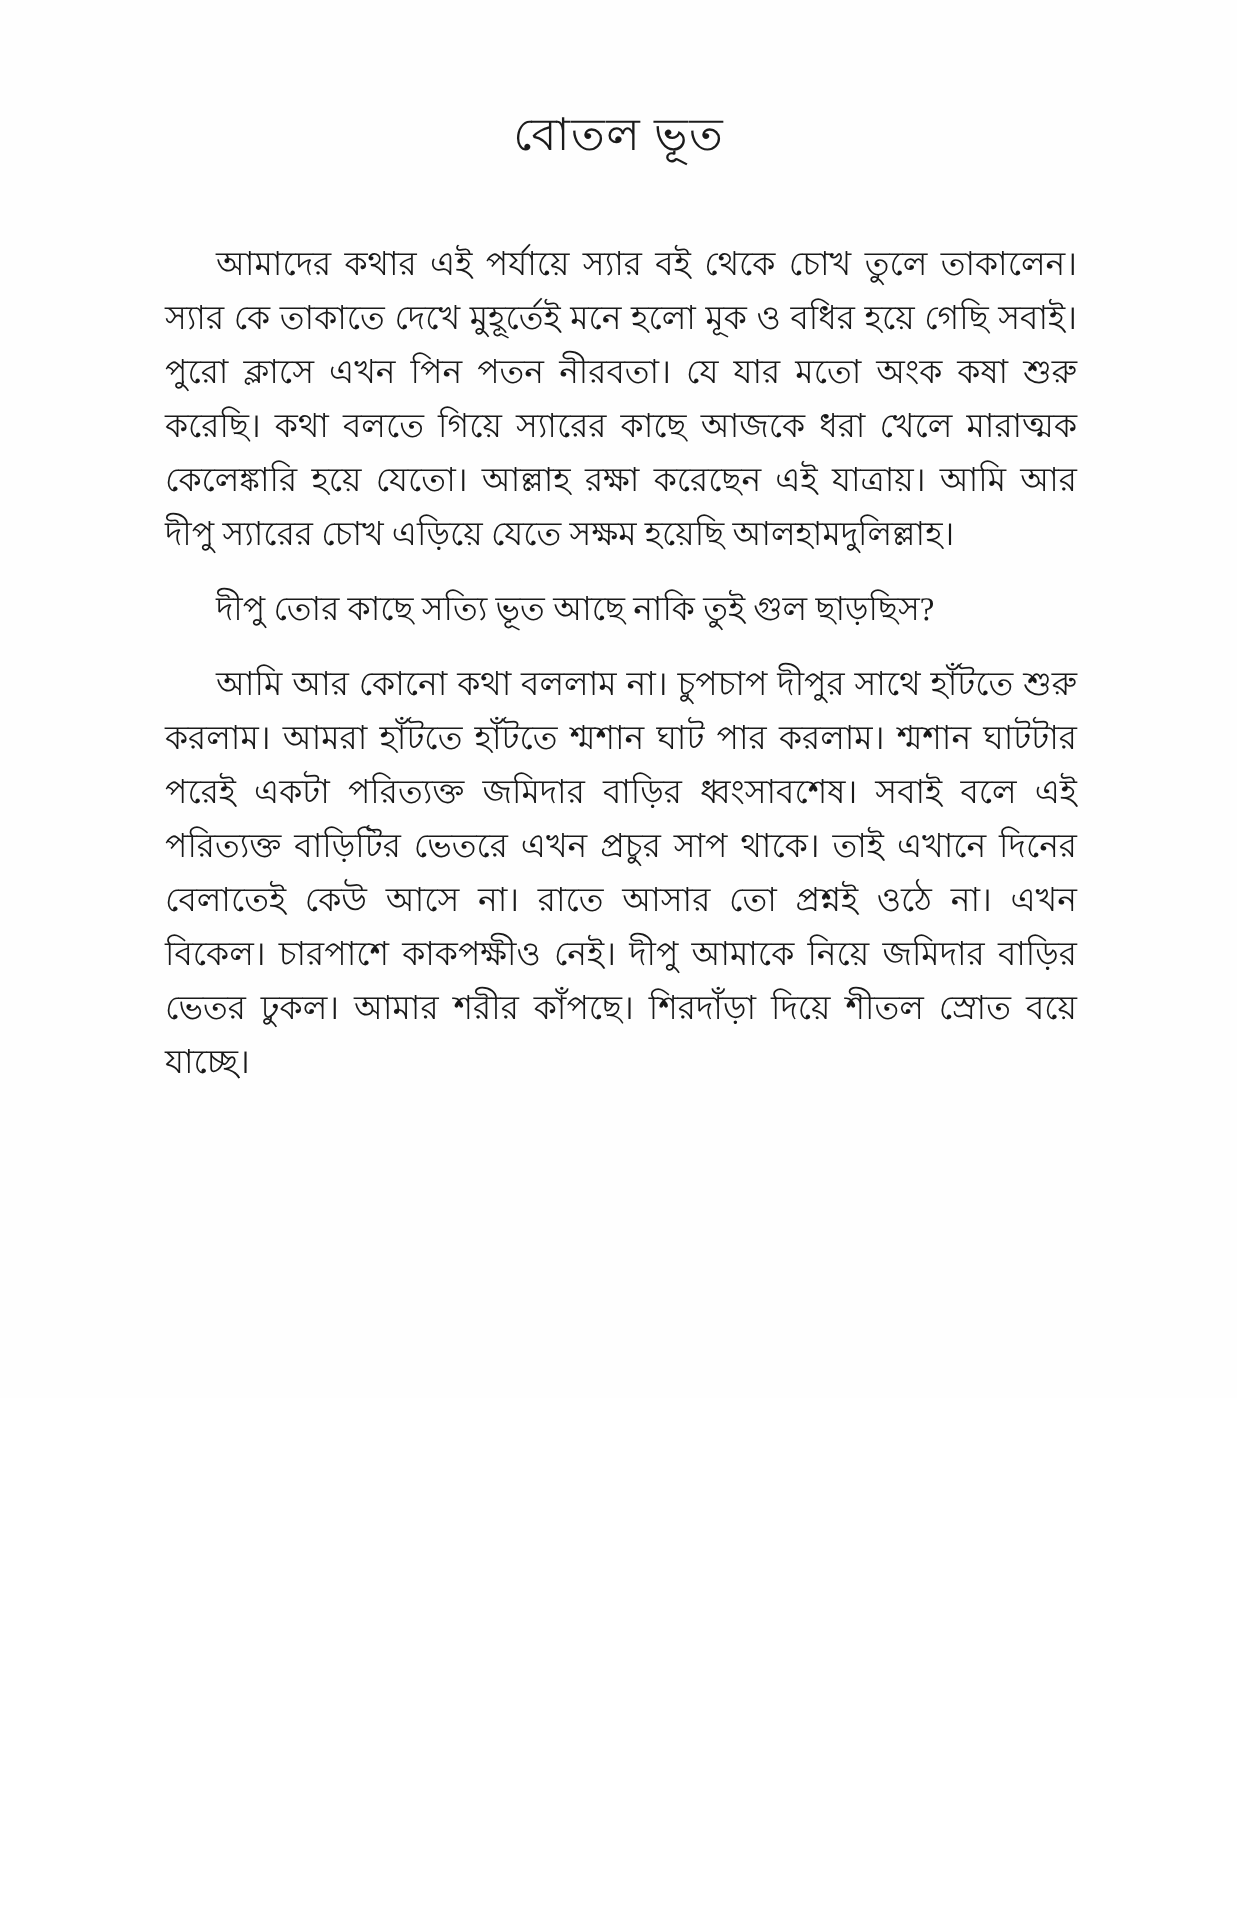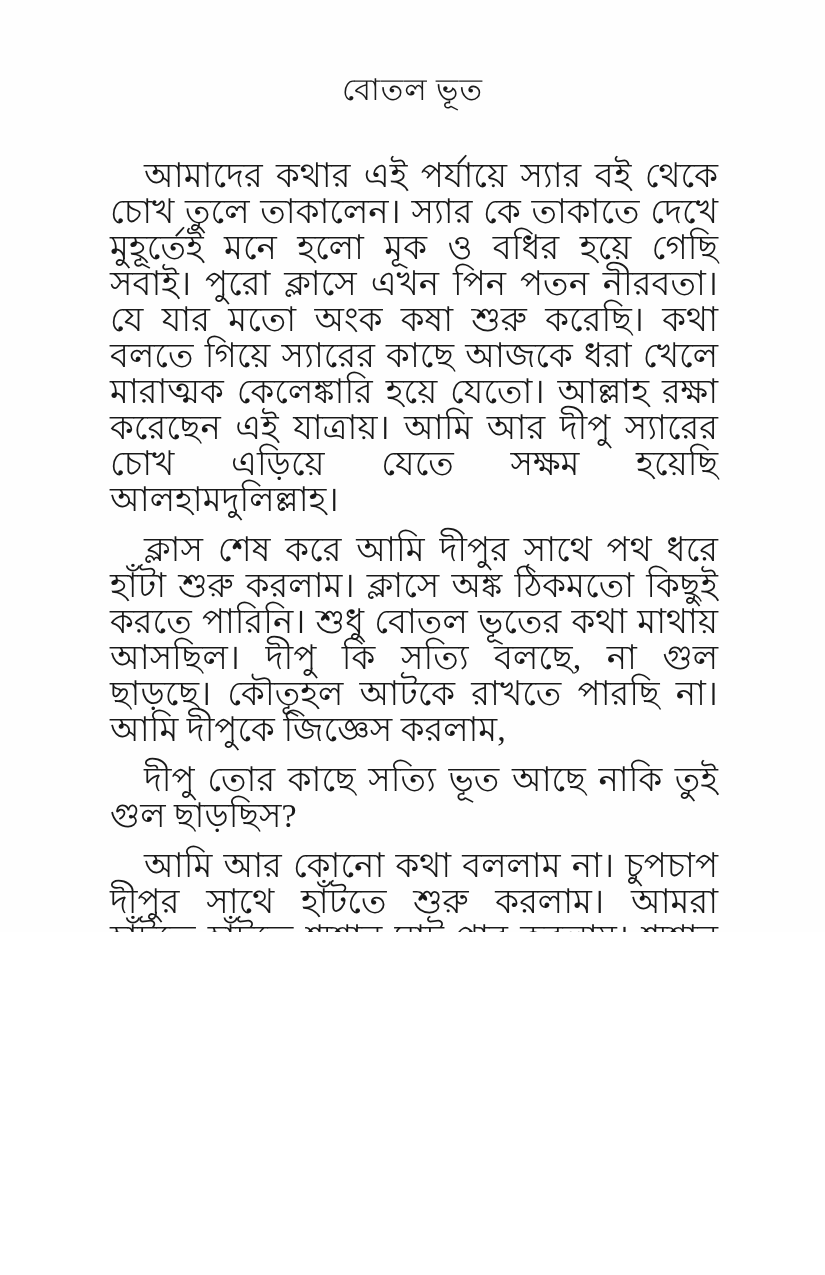--- a/index.html
+++ b/index.html
@@ -25,21 +25,21 @@
     font-size: 30px;
     font-weight: 400;
     letter-spacing: 1px;
     color: #1b1b1b;
   }
   .body-text {
     position: absolute;
     top: 158px;
     left: 110px;
     width: 608px;
-    font-size: 34px;
+    font-size: 22px;
     line-height: 36px;
     text-align: justify;
     color: #191919;
   }
   .body-text p {
     margin: 0 0 14px 0;
     text-indent: 34px;
   }
   .page-number {
     position: absolute;
@@ -65,21 +65,20 @@
 </style>
 </head>
 <body>
 
 <div class="page">
 
   <div class="book-title">বোতল ভূত</div>
 
   <div class="body-text">
     <p>আমাদের কথার এই পর্যায়ে স্যার বই থেকে চোখ তুলে তাকালেন। স্যার কে তাকাতে দেখে মুহূর্তেই মনে হলো মূক ও বধির হয়ে গেছি সবাই।  পুরো ক্লাসে এখন পিন পতন নীরবতা। যে যার মতো অংক কষা শুরু করেছি। কথা বলতে গিয়ে স্যারের কাছে আজকে ধরা খেলে মারাত্মক কেলেঙ্কারি হয়ে যেতো। আল্লাহ রক্ষা করেছেন এই যাত্রায়। আমি আর দীপু স্যারের চোখ এড়িয়ে যেতে সক্ষম হয়েছি আলহামদুলিল্লাহ।</p>
-    <p>ক্লাস শেষ করে আমি দীপুর সাথে পথ ধরে হাঁটা শুরু করলাম। ক্লাসে অঙ্ক ঠিকমতো কিছুই করতে পারিনি। শুধু বোতল ভূতের কথা মাথায় আসছিল। দীপু কি সত্যি বলছে, না গুল ছাড়ছে। কৌতূহল আটকে রাখতে পারছি না। আমি দীপুকে জিজ্ঞেস করলাম,</p>
     <p>দীপু তোর কাছে সত্যি ভূত আছে নাকি তুই গুল ছাড়ছিস?</p>
     <p>আমি আর কোনো কথা বললাম না। চুপচাপ দীপুর সাথে হাঁটতে শুরু করলাম। আমরা হাঁটতে হাঁটতে শ্মশান ঘাট পার করলাম। শ্মশান ঘাটটার পরেই একটা পরিত্যক্ত জমিদার বাড়ির ধ্বংসাবশেষ। সবাই বলে এই পরিত্যক্ত বাড়িটির ভেতরে এখন প্রচুর সাপ থাকে। তাই এখানে দিনের বেলাতেই কেউ আসে না। রাতে আসার তো প্রশ্নই ওঠে না। এখন বিকেল। চারপাশে কাকপক্ষীও নেই। দীপু আমাকে নিয়ে জমিদার বাড়ির ভেতর ঢুকল। আমার শরীর কাঁপছে। শিরদাঁড়া দিয়ে শীতল স্রোত বয়ে যাচ্ছে।</p>
   </div>
 
   <div class="page-number">1</div>
 
   <div class="scan-marks">
     <div class="scan-mark"></div>
     <div class="scan-mark"></div>
     <div class="scan-mark"></div>

